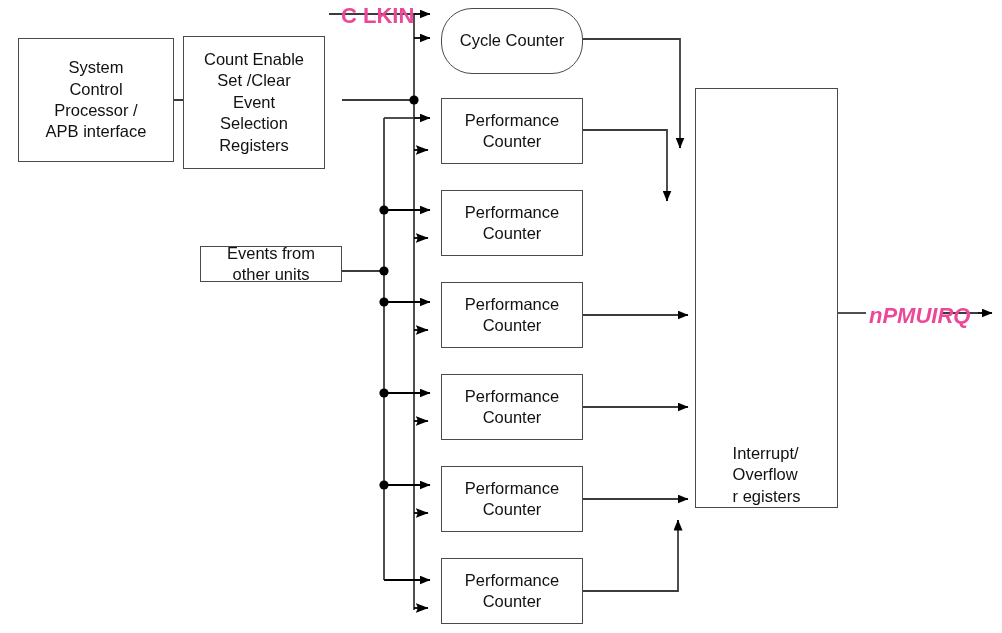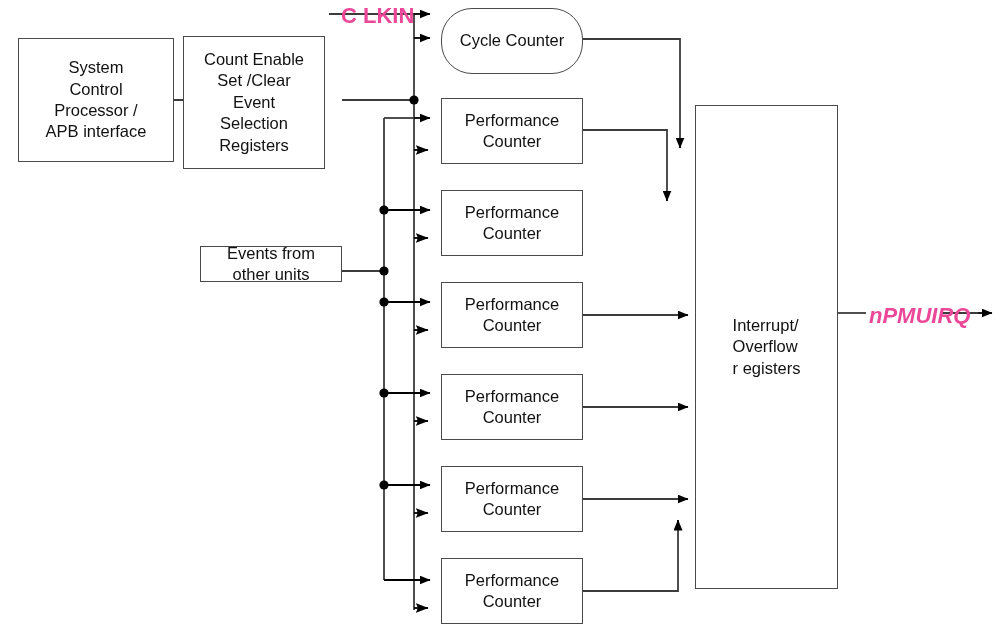--- a/index.html
+++ b/index.html
@@ -127,20 +127,20 @@
   <div class="blk" style="left:441px;top:374px;width:142px;height:66px;">
     <span>Performance<br>Counter</span>
   </div>
   <div class="blk" style="left:441px;top:466px;width:142px;height:66px;">
     <span>Performance<br>Counter</span>
   </div>
   <div class="blk" style="left:441px;top:558px;width:142px;height:66px;">
     <span>Performance<br>Counter</span>
   </div>
 
-  <div class="blk" style="left:695px;top:105px;width:143px;height:484px;">
+  <div class="blk" style="left:695px;top:88px;width:143px;height:420px;align-items:flex-end;">
     <span style="text-align:left;">Interrupt/<br>Overflow<br>r egisters</span>
   </div>
 
   <div class="sig" style="left:341px;top:3px;">C LKIN</div>
   <div class="sig" style="left:869px;top:303px;font-style:italic;">nPMUIRQ</div>
 
 </div>
 
 </body></html>

